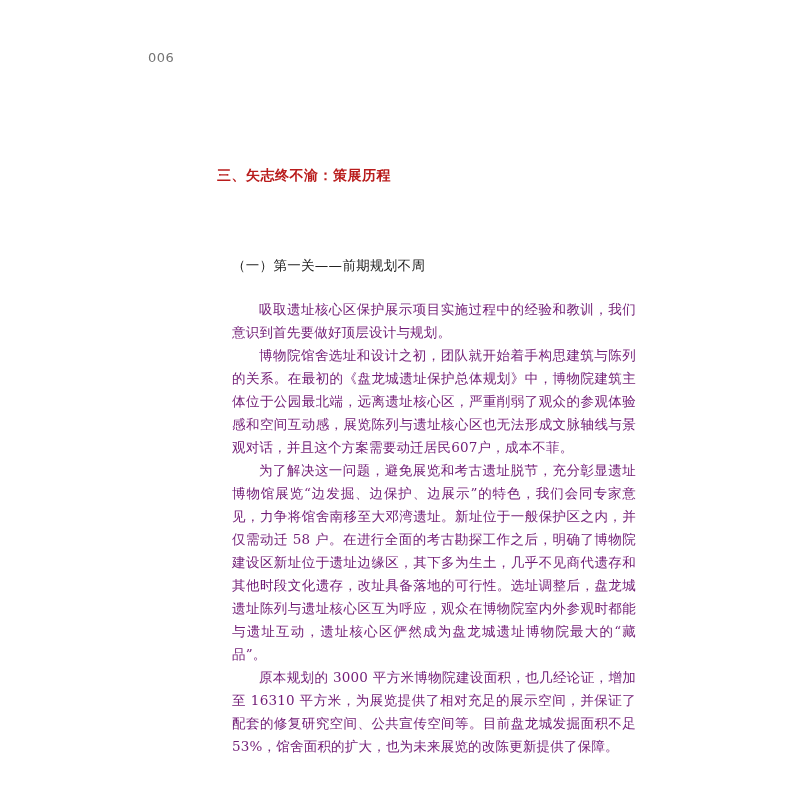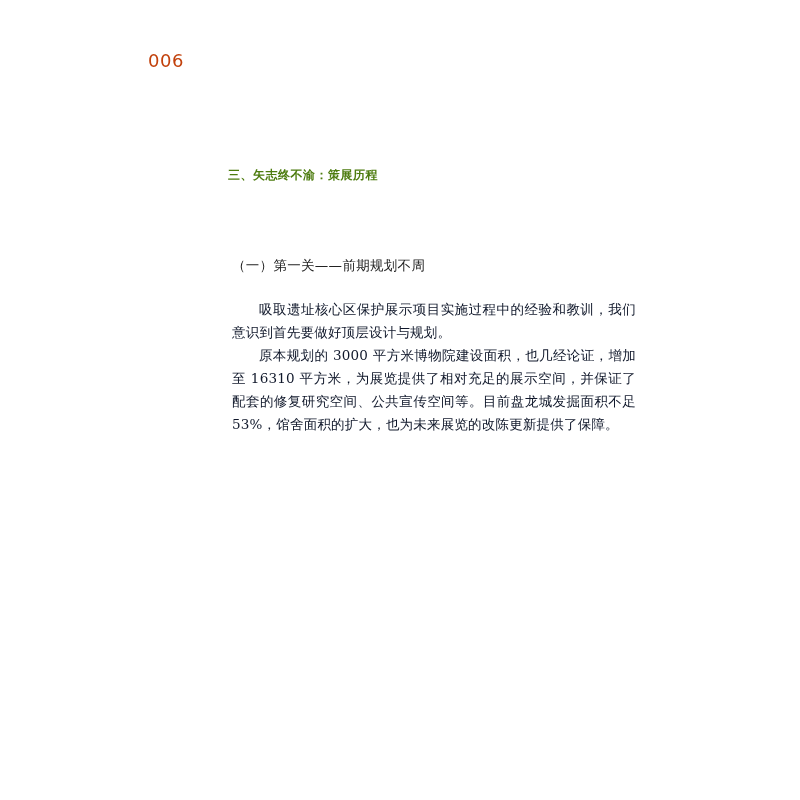--- a/index.html
+++ b/index.html
@@ -1,32 +1,34 @@
 <!DOCTYPE html>
 <html><head>
 <meta charset="utf-8">
 <style>
   html, body { margin: 0; padding: 0; background: #ffffff; }
   body { width: 800px; height: 800px; position: relative; overflow: hidden;
          font-family: "DejaVu Serif", "Liberation Serif", serif; color: #333333; }
-  .page-number { position: absolute; left: 148px; top: 50px; font-size: 18px; color: #c2410c;
+  .page-number { position: absolute; left: 148px; top: 50px; font-size: 13px; color: #737373;
                  font-family: "DejaVu Sans", "Liberation Sans", sans-serif; letter-spacing: 0.5px; }
-  .section-title { position: absolute; left: 228px; top: 167px; font-size: 12px; font-weight: bold;
-                   color: #4d7c0f; font-family: "DejaVu Sans", "Liberation Sans", sans-serif; letter-spacing: 0.5px; }
+  .section-title { position: absolute; left: 217px; top: 167px; font-size: 14px; font-weight: bold;
+                   color: #b91c1c; font-family: "DejaVu Sans", "Liberation Sans", sans-serif; letter-spacing: 0.5px; }
   .subsection-title { position: absolute; left: 232px; top: 257px; font-size: 13.5px; font-weight: normal;
                       color: #222222; font-family: "DejaVu Sans", "Liberation Sans", sans-serif; letter-spacing: 0.3px; }
   .body { position: absolute; left: 232px; top: 298px; width: 404px; }
   .para { margin: 0; font-size: 13.5px; line-height: 23px; text-indent: 27px; text-align: justify;
-          color: #0f172a; letter-spacing: 0.2px; }
+          color: #701a75; letter-spacing: 0.2px; }
 </style>
 </head>
 <body>
 
 <div class="page-number">006</div>
 
 <div class="section-title">三、矢志终不渝：策展历程</div>
 
 <div class="subsection-title">（一）第一关——前期规划不周</div>
 
 <div class="body">
   <p class="para">吸取遗址核心区保护展示项目实施过程中的经验和教训，我们意识到首先要做好顶层设计与规划。</p>
+  <p class="para">博物院馆舍选址和设计之初，团队就开始着手构思建筑与陈列的关系。在最初的《盘龙城遗址保护总体规划》中，博物院建筑主体位于公园最北端，远离遗址核心区，严重削弱了观众的参观体验感和空间互动感，展览陈列与遗址核心区也无法形成文脉轴线与景观对话，并且这个方案需要动迁居民607户，成本不菲。</p>
+  <p class="para">为了解决这一问题，避免展览和考古遗址脱节，充分彰显遗址博物馆展览“边发掘、边保护、边展示”的特色，我们会同专家意见，力争将馆舍南移至大邓湾遗址。新址位于一般保护区之内，并仅需动迁 58 户。在进行全面的考古勘探工作之后，明确了博物院建设区新址位于遗址边缘区，其下多为生土，几乎不见商代遗存和其他时段文化遗存，改址具备落地的可行性。选址调整后，盘龙城遗址陈列与遗址核心区互为呼应，观众在博物院室内外参观时都能与遗址互动，遗址核心区俨然成为盘龙城遗址博物院最大的“藏品”。</p>
   <p class="para">原本规划的 3000 平方米博物院建设面积，也几经论证，增加至 16310 平方米，为展览提供了相对充足的展示空间，并保证了配套的修复研究空间、公共宣传空间等。目前盘龙城发掘面积不足 53%，馆舍面积的扩大，也为未来展览的改陈更新提供了保障。</p>
 </div>
 
 </body></html>

